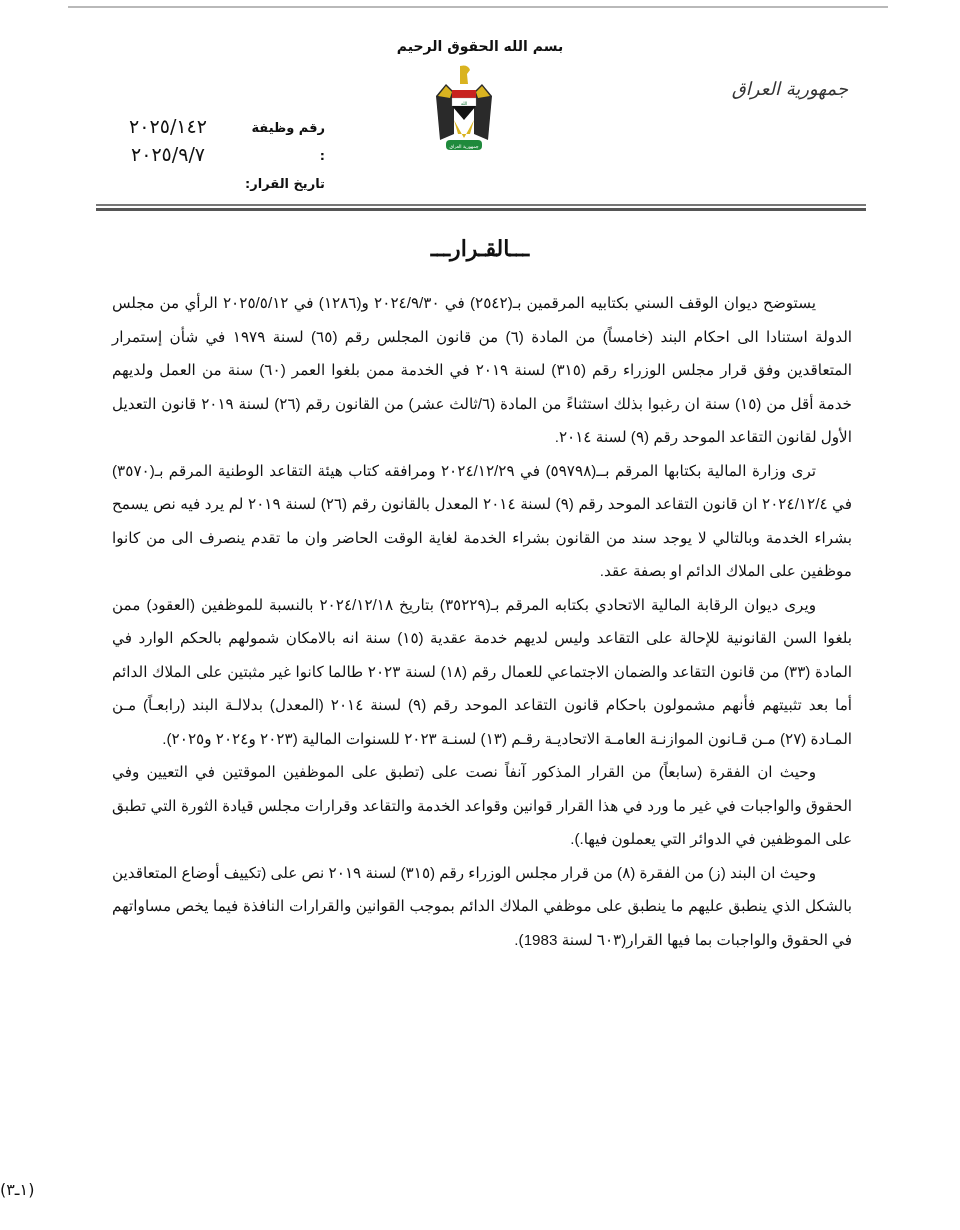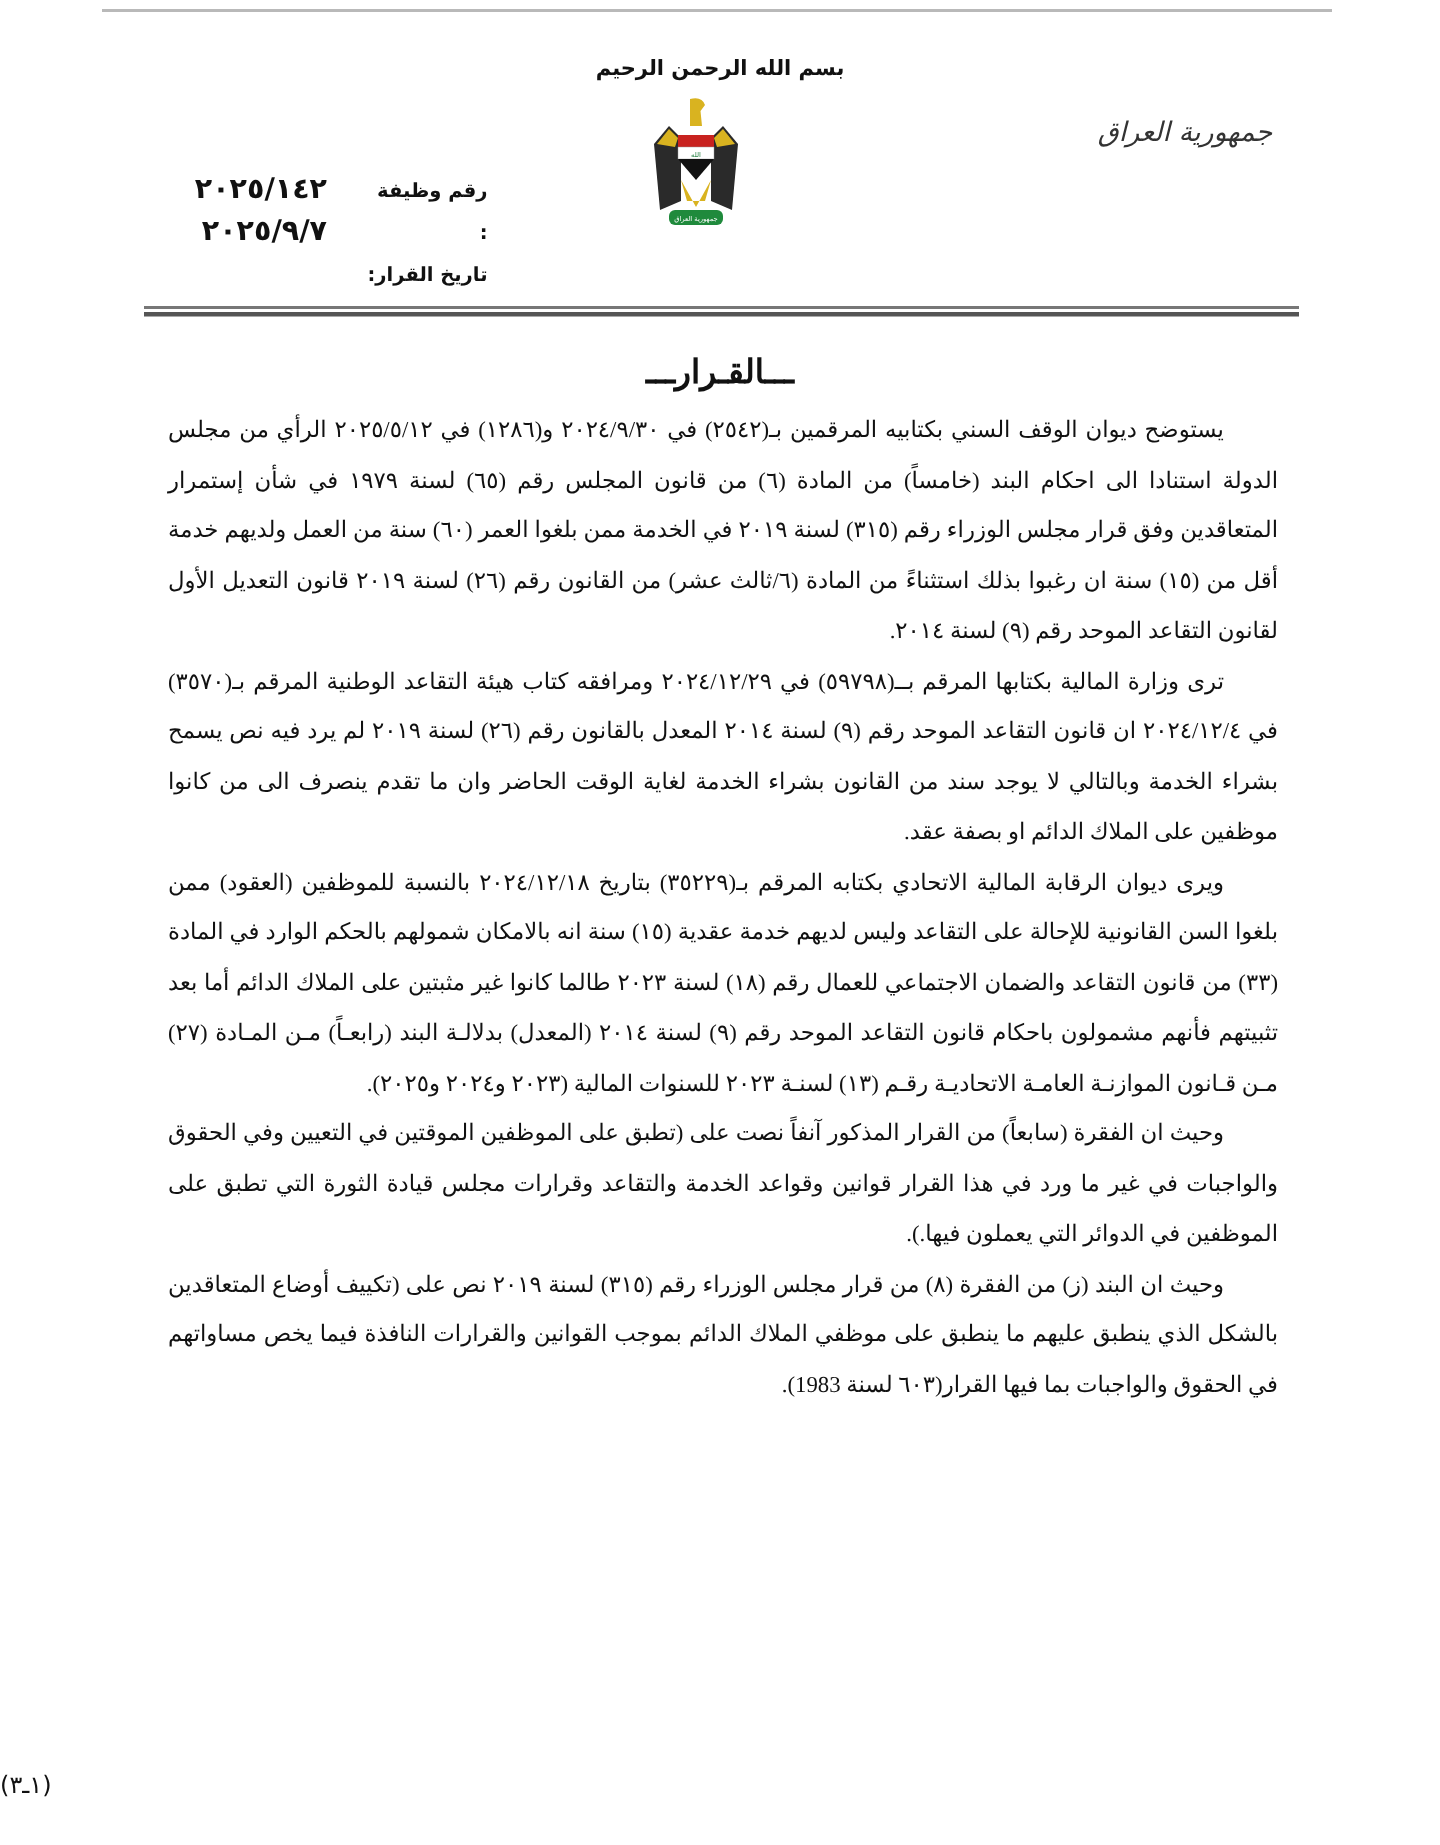--- a/index.html
+++ b/index.html
@@ -6,39 +6,39 @@
     body { width:960px; height:1230px; position:relative; overflow:hidden;
            font-family:"DejaVu Sans", sans-serif; color:#111; }
     .top-rule { position:absolute; left:68px; top:6px; width:820px; height:2px; background:#b9b9b9; }
     .basmala { position:absolute; left:0; width:960px; top:38px; text-align:center;
                font-size:14px; font-weight:bold; direction:rtl; }
     .emblem { position:absolute; left:432px; top:62px; width:64px; height:92px; }
     .org { position:absolute; right:90px; top:72px; width:160px; text-align:center;
            font-family:"DejaVu Serif", serif; font-style:italic; font-size:18px; line-height:34px; color:#333; direction:rtl; }
     .meta-labels { position:absolute; left:245px; top:114px; width:80px; text-align:right;
                    font-size:13px; font-weight:bold; line-height:28px; direction:rtl; }
-    .meta-values { position:absolute; left:118px; top:112px; width:100px; text-align:right;
-                   font-size:19px; font-weight:bold; line-height:28px; direction:ltr; }
+    .meta-values { position:absolute; left:118px; top:112px; width:100px; text-align:center;
+                   font-size:19px; font-weight:normal; line-height:28px; direction:ltr; }
     .double-rule { position:absolute; left:96px; top:204px; width:770px; }
     .double-rule .r1 { height:2px; background:#777; margin-bottom:2px; }
     .double-rule .r2 { height:3px; background:#555; }
     .title { position:absolute; left:0; width:960px; top:235px; text-align:center;
              font-family:"DejaVu Serif", serif; font-size:22px; font-weight:bold; direction:rtl; }
-    .body { position:absolute; left:112px; top:270px; width:740px; direction:rtl; text-align:justify;
-            font-family:Liberation Serif, serif; font-size:15.2px; line-height:33.5px; }
+    .body { position:absolute; left:112px; top:286px; width:740px; direction:rtl; text-align:justify;
+            font-family:Liberation Sans, sans-serif; font-size:15.2px; line-height:33.5px; }
     .body p { margin:0; text-indent:36px; }
     .page-num { position:absolute; left:0; width:960px; top:1180px; text-align:left;
                 font-size:16px; direction:rtl; }
   </style>
 </head>
 <body>
 
 <div class="top-rule"></div>
 
-<div class="basmala">بسم الله الرحمن الرحيم</div>
+<div class="basmala">بسم الله الحقوق الرحيم</div>
 
 <svg class="emblem" viewBox="0 0 64 92">
 
   <path d="M4 34 L14 22 L22 30 L22 72 L8 78 Z" fill="#2a2a2a"></path>
   <path d="M60 34 L50 22 L42 30 L42 72 L56 78 Z" fill="#2a2a2a"></path>
   <path d="M6 34 L14 24 L20 30 L18 36 Z" fill="#d9b320"></path>
   <path d="M58 34 L50 24 L44 30 L46 36 Z" fill="#d9b320"></path>
 
   <path d="M28 4 Q36 2 38 8 L35 12 L36 22 L28 22 L28 10 Z" fill="#d9b320"></path>
 

